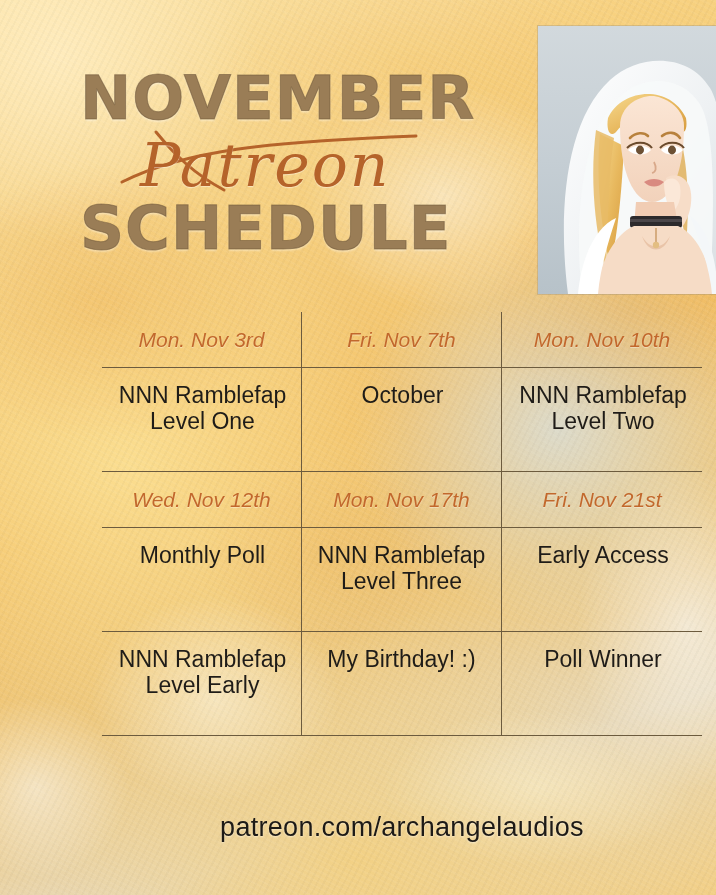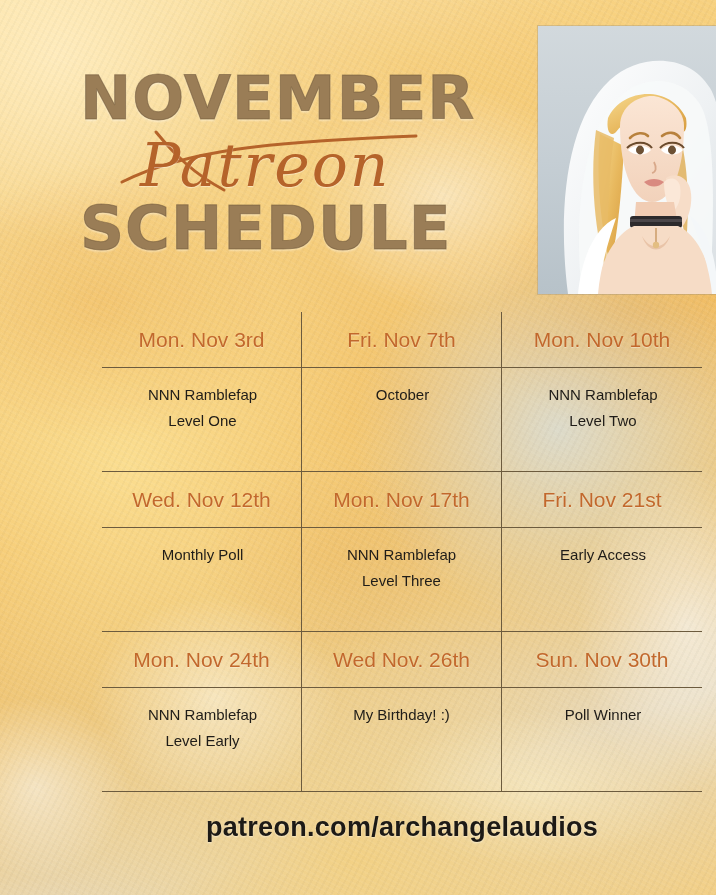--- a/index.html
+++ b/index.html
@@ -149,39 +149,40 @@
   }
   .date-row .scell:nth-child(1),
   .date-row .scell:nth-child(2) {
     border-right: 1.5px solid #6c5b3e;
   }
   .date-text {
     font-size: 21px;
     color: #c2682c;
     text-shadow: 0 1px 1px rgba(255,255,255,0.4);
     white-space: nowrap;
+    font-style: italic;
   }
   .event-row .scell {
     height: 104px;
     display: flex;
     flex-direction: column;
     align-items: center;
     justify-content: flex-start;
     padding-top: 14px;
     border-bottom: 1.5px solid #6c5b3e;
   }
   .event-row .scell:nth-child(1),
   .event-row .scell:nth-child(2) {
     border-right: 1.5px solid #6c5b3e;
   }
   .event-row.last .scell {
     border-bottom: 1.5px solid #6c5b3e;
   }
   .event-line {
-    font-size: 15px;
+    font-size: 23px;
     color: #1f1c18;
     line-height: 26px;
     white-space: nowrap;
     text-align: right;
   }
   .align-left { align-items: flex-start; padding-left: 10px; }
   .align-center { align-items: center; }
 
   
   .footer {
@@ -189,21 +190,20 @@
     left: 0;
     top: 812px;
     width: 716px;
     text-align: center;
   }
   .footer-link {
     font-size: 27px;
     color: #1d1a16;
     letter-spacing: 0.3px;
     text-shadow: 0 1px 2px rgba(255,255,255,0.5);
-    font-weight: bold;
   }
 </style>
 </head>
 <body>
 
 <div class="poster">
 
   <div class="bg-layer bg-1"></div>
   <div class="bg-layer bg-2"></div>
   <div class="bg-layer bg-3"></div>
@@ -334,31 +334,20 @@
         </div>
         <div class="scell align-center">
           <span class="event-line">NNN Ramblefap</span>
           <span class="event-line">Level Three</span>
         </div>
         <div class="scell align-left">
           <span class="event-line">Early Access</span>
         </div>
       </div>
 
-      <div class="srow date-row">
-        <div class="scell">
-            <span class="date-text">Mon. Nov 24th</span>
-          </div>
-        <div class="scell">
-            <span class="date-text">Wed Nov. 26th</span>
-          </div>
-        <div class="scell">
-            <span class="date-text">Sun. Nov 30th</span>
-          </div>
-      </div>
       <div class="srow event-row last">
         <div class="scell align-left">
           <span class="event-line">NNN Ramblefap</span>
           <span class="event-line">Level Early</span>
         </div>
         <div class="scell align-center">
           <span class="event-line">My Birthday! :)</span>
         </div>
         <div class="scell align-left">
           <span class="event-line">Poll Winner</span>

